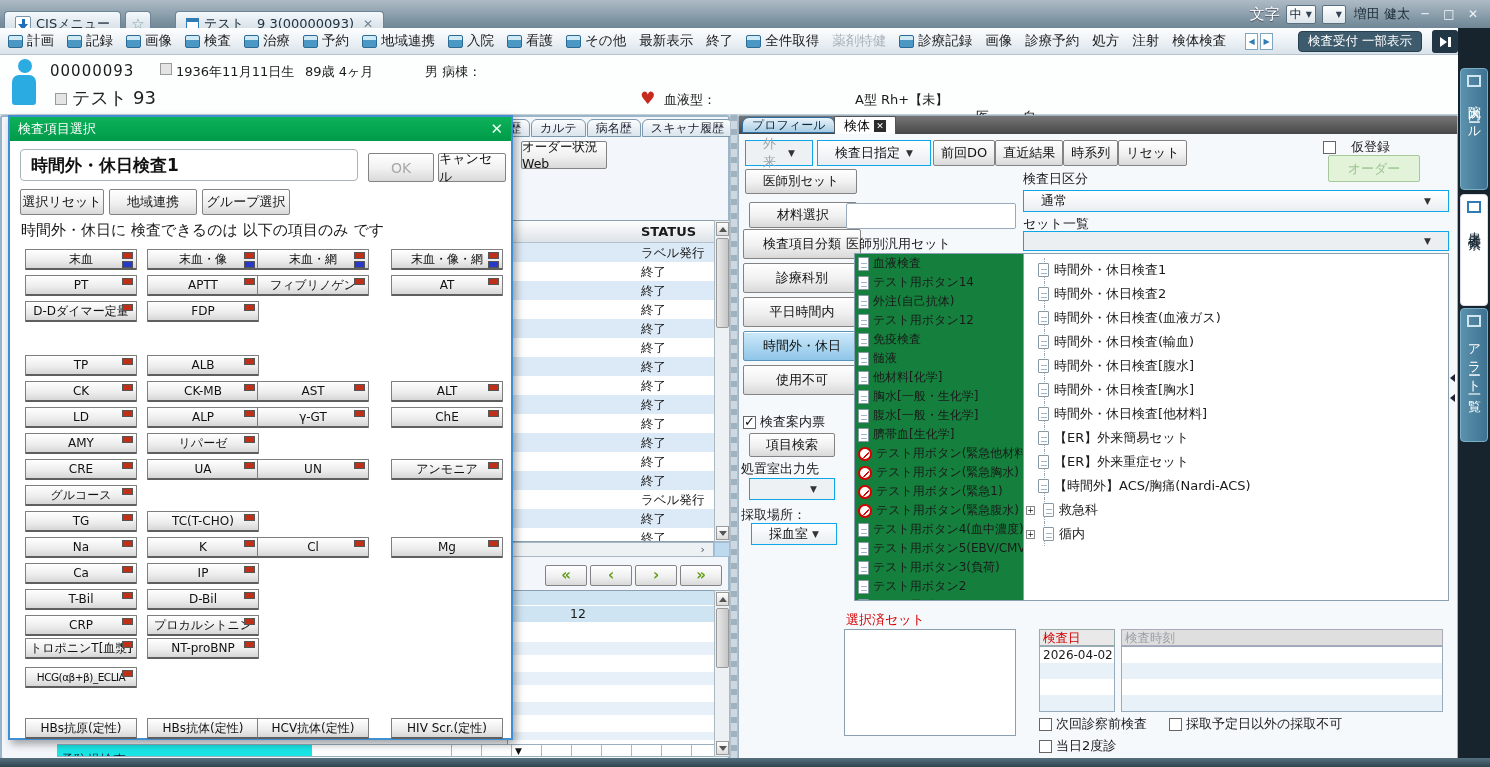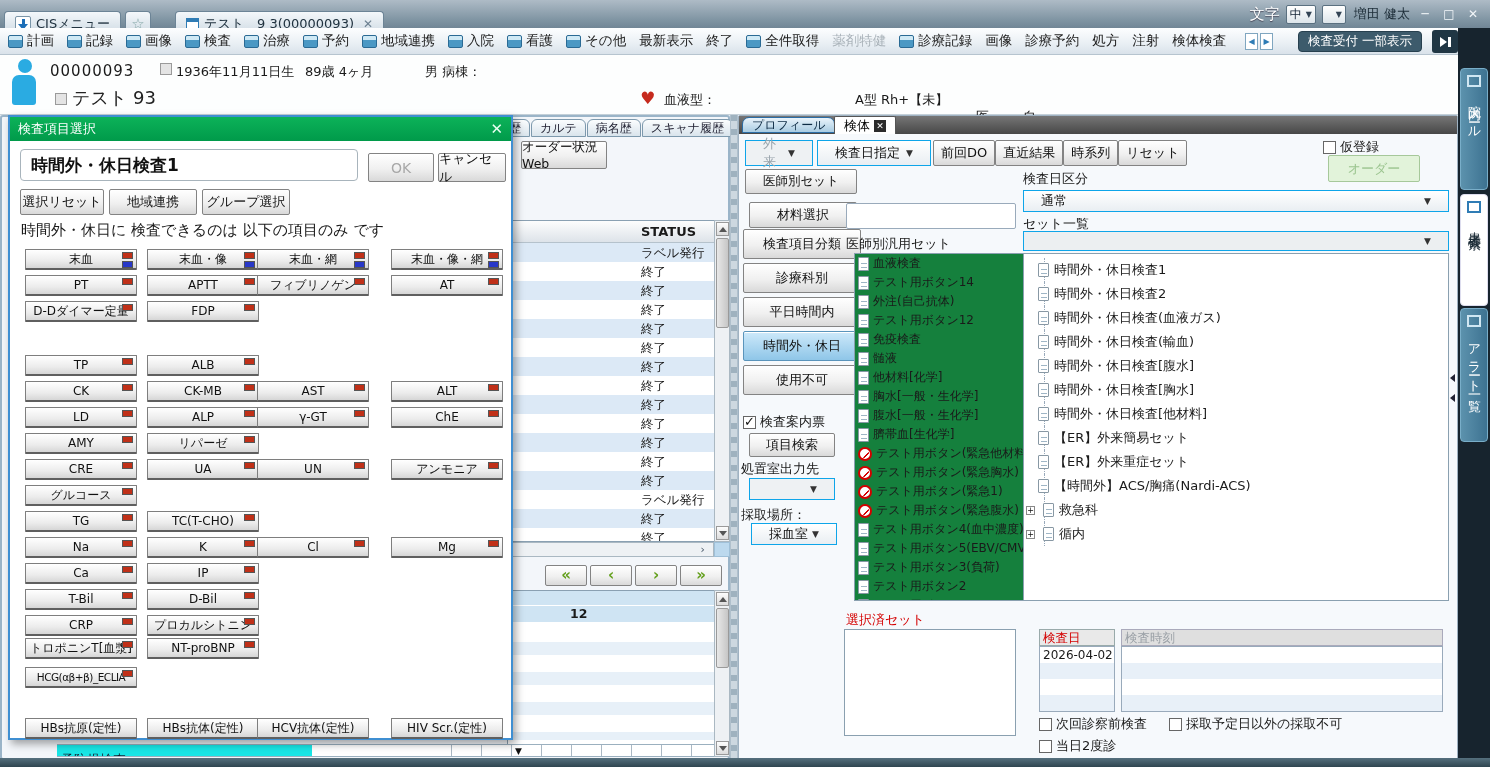--- a/index.html
+++ b/index.html
@@ -90,21 +90,21 @@
 .tri-down{width:0;height:0;border-left:4px solid transparent;border-right:4px solid transparent;border-top:5px solid #555}
 .sbt{position:absolute;left:1px;width:13px;background:linear-gradient(90deg,#e8e8e8,#c6c6c6);border:1px solid #9a9a9a;border-radius:2px}
 #stable-sb{left:712px;top:103px;width:16px;height:322px}
 #hscroll{left:505px;top:425px;width:207px;height:15px;background:#eef1f4;border:1px solid #aab8c2}
 #hscroll .gl{position:absolute;right:8px;top:0;font-size:11px;color:#456}
 #corner{left:712px;top:425px;width:16px;height:15px;background:#bcd9ee;border:1px solid #9fc0d8}
 #navbtns{left:543px;top:448px;display:flex;gap:3px}
 .navb{width:42px;height:21px;font-size:15px;font-weight:bold;color:#64a01d;padding-bottom:2px}
 #ltable{left:505px;top:473px;width:207px;height:167px;background:#fff;border:1px solid #8aa0b2;border-right:none;overflow:hidden}
 #ltable-head{height:15px;background:#cfe4f3;border-bottom:1px solid #fff}
-#ltable-12{height:16px;background:#cfe4f3;font-weight:bold;font-size:12.5px;line-height:16px;text-indent:62px}
+#ltable-12{height:16px;background:#cfe4f3;font-weight:normal;font-size:12.5px;line-height:16px;text-indent:62px}
 #ltable-stripes{position:absolute;left:0;top:49px;width:207px;height:100px;background:repeating-linear-gradient(180deg,#fff 0 2px,#e7f0f8 2px 15px,#fff 15px 30px)}
 #ltable-sb{left:712px;top:473px;width:16px;height:167px}
 #bstrip{left:55px;top:627px;width:657px;height:13px;background:#fff;border-top:1px solid #9bb0bf;border-bottom:1px solid #9bb0bf;overflow:hidden}
 #bstrip .cyan{position:absolute;left:0;top:0;width:255px;height:13px;background:#19e5e5;font-size:13px;color:#123;padding:6px 4px 0;overflow:hidden;white-space:nowrap}
 #bstrip .grid{position:absolute;left:365px;top:0;right:0;height:13px;background:repeating-linear-gradient(90deg,transparent 0 29px,#aab8c4 29px 30px)}
 #bstrip .mark{position:absolute;left:458px;top:1px;font-size:9px;color:#111}
 
 
 #dialog{position:absolute;left:8px;top:115px;width:505px;height:625px;background:#fff;border:2px solid #3f8fd2;box-shadow:3px 4px 8px rgba(0,0,0,.35);z-index:20}
 #dlg-title{position:absolute;left:0;top:0;right:0;height:24px;background:linear-gradient(180deg,#0cb259,#009a4a);color:#fff;font-size:13px;display:flex;align-items:center;padding:0 8px}
@@ -133,21 +133,21 @@
 
 #panel{position:absolute;left:738px;top:115px;width:720px;height:645px;background:#f6f9fc;border:1px solid #9fb2c2;border-radius:2px}
 #pn-strip{position:absolute;left:0;top:0;right:0;height:18px;background:linear-gradient(180deg,#767676,#474747)}
 #pn-tab-prof{position:absolute;left:3px;top:1px;height:16px;padding:0 9px;background:linear-gradient(180deg,#eaf4fb,#a9cce2);border:1px solid #2c6ea6;border-radius:7px 7px 0 0;font-size:12px;display:flex;align-items:center;color:#0d2b44}
 #pn-tab-kentai{position:absolute;left:95px;top:0;height:18px;padding:0 9px;background:#fff;border:1px solid #555;border-bottom:none;border-radius:2px 2px 0 0;font-size:13px;display:flex;align-items:center;gap:4px;color:#000}
 #pn-tab-kentai .xbox{width:12px;height:12px;background:#2b2b2b;color:#fff;font-size:9px;display:flex;align-items:center;justify-content:center}
 #pn-outp{left:6px;top:24px;width:68px;height:26px}
 #pn-datemode{left:78px;top:24px;width:114px;height:26px}
 #pn-toolbtns{left:194px;top:24px;display:flex}
 .tbtn{height:26px;padding:0 7px;font-size:13px}
-#pn-tempreg{left:584px;top:22px;display:flex;align-items:center;gap:4px;font-size:13px}
+#pn-tempreg{left:584px;top:22px;display:flex;align-items:center;gap:15px;font-size:13px}
 .cb{width:13px;height:13px;background:#fff;border:1px solid #666;display:inline-block;position:relative}
 .cb.on::before{content:"✓";position:absolute;left:0px;top:-3px;font-size:13px;color:#111}
 #pn-order{left:589px;top:39px;width:92px;height:27px;background:#e2f3da;border:1px solid #a6c89a;color:#9bc48f;font-size:13px;display:flex;align-items:center;justify-content:center;border-radius:2px}
 #pn-docset{left:6px;top:53px;width:112px;height:25px;font-size:12.5px}
 #pn-material{left:10px;top:86px;width:108px;height:26px}
 #pn-search-input{left:107px;top:87px;width:170px;height:26px;background:#fff;border:1px solid #9ab;border-radius:2px}
 #pn-genset-lbl{left:107px;top:119px;font-size:13px}
 #pn-genset{left:115px;top:137px;width:172px;height:348px;background:#15803d;border:1px solid #8aa0b0;overflow:hidden}
 .gi{display:flex;align-items:center;gap:4px;height:19px;padding-left:3px;font-size:12px;white-space:nowrap}
 .ic-doc{width:11px;height:14px;background:#fff;border:1px solid #8898a4;border-radius:1px;box-shadow:inset 0 0 0 1px #fff;background-image:repeating-linear-gradient(180deg,transparent 0 3px,#9fb6c6 3px 4px);background-size:7px 10px;background-position:2px 2px;background-repeat:no-repeat;flex:none}

